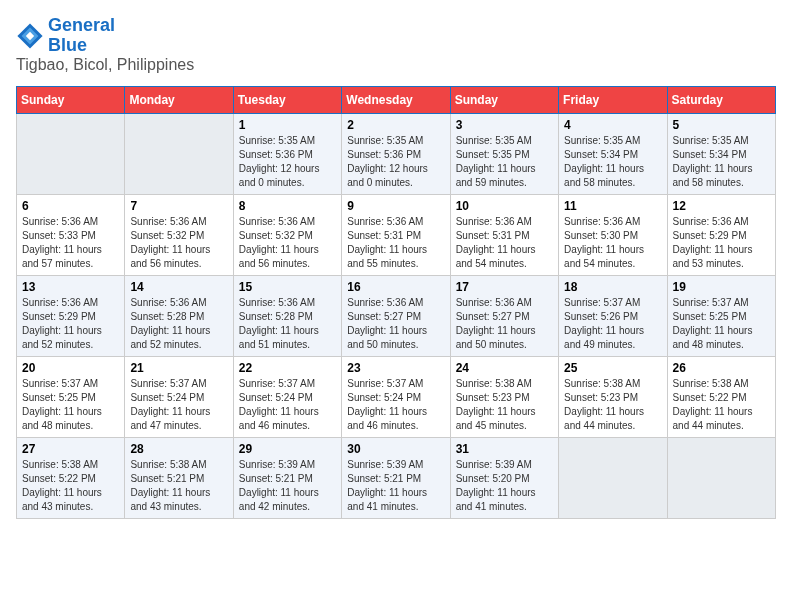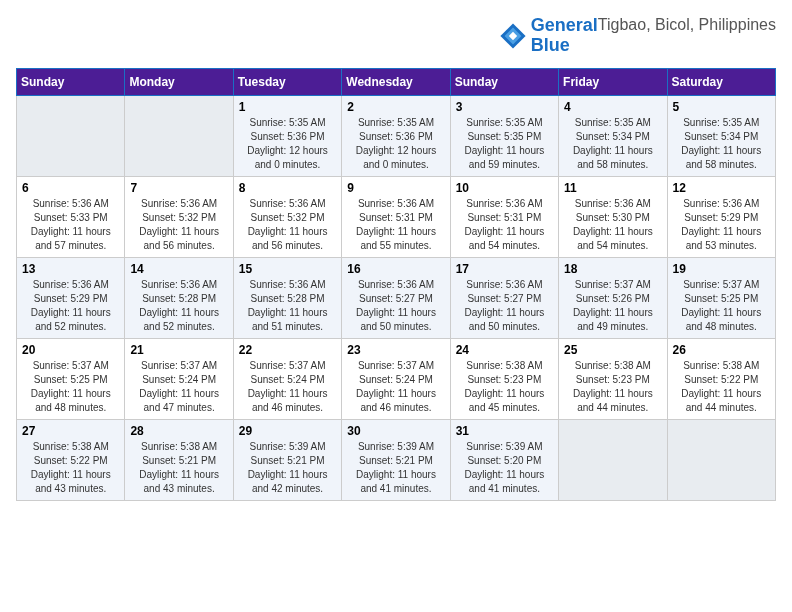--- a/index.html
+++ b/index.html
@@ -8,20 +8,21 @@
       background: #fff;
       width: 792px;
       min-height: 612px;
       padding: 16px;
     }
     .header {
       display: flex;
       justify-content: flex-end;
       align-items: flex-start;
       margin-bottom: 12px;
+      flex-direction: column;
     }
     .logo {
       display: flex;
       align-items: center;
     }
     .logo-text {
       font-size: 18px;
       font-weight: bold;
       color: #333;
       line-height: 1.1;
@@ -45,21 +46,21 @@
     .location {
       font-size: 16px;
       color: #555;
     }
     table {
       width: 100%;
       border-collapse: collapse;
       font-size: 11px;
     }
     thead tr th {
-      background-color: #4c1d95;
+      background-color: #ef4444;
       color: #fff;
       padding: 6px 4px;
       text-align: left;
       font-size: 12px;
       border: 1px solid #1a6fc4;
     }
     tbody tr {
       background: #fff;
     }
     tbody tr:nth-child(odd) {
@@ -74,21 +75,20 @@
     }
     .day-num {
       font-weight: bold;
       font-size: 12px;
       margin-bottom: 2px;
     }
     .day-detail {
       font-size: 10px;
       color: #333;
       line-height: 1.4;
-      text-align: center;
     }
     .empty-cell {
       background: #e8ecf0;
     }
   </style>
 </head>
 <body>
 
 <div class="header">
   <div class="logo">

